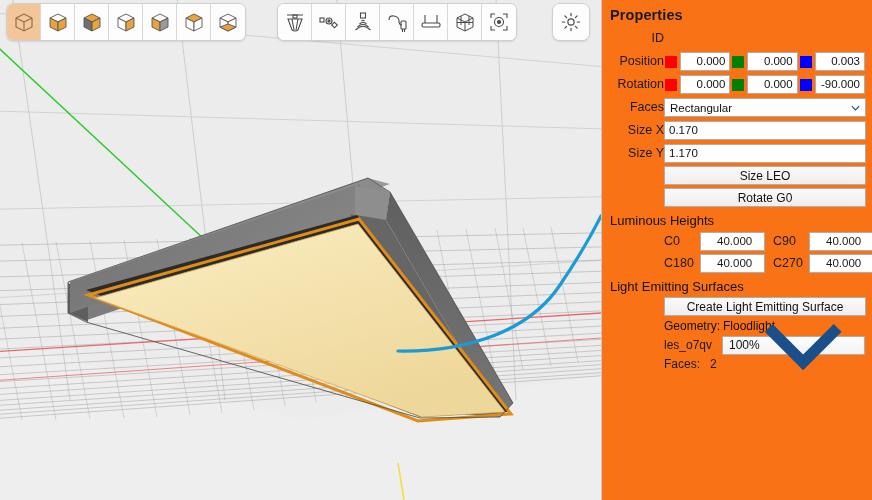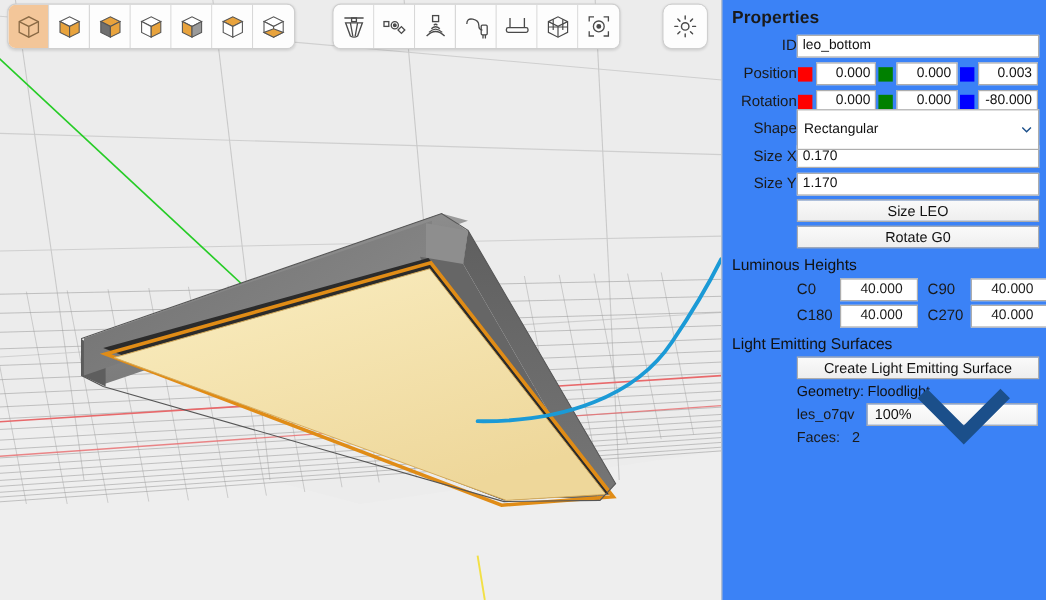--- a/index.html
+++ b/index.html
@@ -51,21 +51,21 @@
   #group-settings {
     left: 552px; width: 38px; height: 38px; top: 3px;
     border-radius: 8px;
   }
   #group-settings .tb-btn { width: 36px; height: 36px; border-right: none; }
 
   
   #panel {
     position: absolute; left: 601px; top: 0;
     width: 271px; height: 500px;
-    background: #3b82f6;
+    background: #f97316;
     border-left: 1px solid #c8c8c8;
     padding: 4px 6px 0 6px;
     font-size: 12.5px;
     color: #1a1a1a;
   }
   #panel-title {
     font-size: 14.5px; font-weight: bold;
     margin: 3px 0 5px 2px;
     letter-spacing: 0.1px;
   }
@@ -82,21 +82,21 @@
   }
   .fld.num { justify-content: flex-end; padding-left: 41px; }
   .fld-wide { flex: 1 1 auto; }
   .swatch { width: 12px; height: 12px; flex: 0 0 12px; margin: 0 3px 0 1px; }
   .sw-r { background: #ff0000; }
   .sw-g { background: #008000; }
   .sw-b { background: #0000ff; }
   .vecfield { flex: 1 1 0; min-width: 0; margin-right: 1px; }
 
   .selectbox {
-    position: relative; height: 34px; flex: 1 1 auto;
+    position: relative; height: 19px; flex: 1 1 auto;
     border: 1px solid #adadad; background: #ffffff;
     font-size: 11.5px; color: #111;
     display: flex; align-items: center; padding: 0 18px 0 5px;
   }
   .selectbox .chev {
     position: absolute; right: 5px; top: 50%;
     transform: translateY(-50%);
     width: 9px; height: 9px;
   }
   .btnwide {
@@ -387,45 +387,44 @@
       </div>
     </div>
   </div>
 
   <div id="panel">
 
     <div id="panel-title">Properties</div>
 
     <div class="row">
       <div class="lbl">ID</div>
-      <div class="fld fld-wide">leo_bottom</div>
     </div>
 
     <div class="row">
       <div class="lbl">Position</div>
       <span class="swatch sw-r"></span>
       <div class="fld num vecfield">0.000</div>
       <span class="swatch sw-g"></span>
       <div class="fld num vecfield">0.000</div>
       <span class="swatch sw-b"></span>
       <div class="fld num vecfield">0.003</div>
     </div>
 
     <div class="row">
       <div class="lbl">Rotation</div>
       <span class="swatch sw-r"></span>
       <div class="fld num vecfield">0.000</div>
       <span class="swatch sw-g"></span>
       <div class="fld num vecfield">0.000</div>
       <span class="swatch sw-b"></span>
-      <div class="fld num vecfield">-80.000</div>
-    </div>
-
-    <div class="row">
-      <div class="lbl">Shape</div>
+      <div class="fld num vecfield">-90.000</div>
+    </div>
+
+    <div class="row">
+      <div class="lbl">Faces</div>
       <div class="selectbox">
         <span>Rectangular</span>
         <svg class="chev" viewBox="0 0 10 10">
           <path d="M1 3 L5 7 L9 3" fill="none" stroke="#1b4f8a" stroke-width="1.3"></path>
         </svg>
       </div>
     </div>
 
     <div class="row">
       <div class="lbl">Size X</div>

